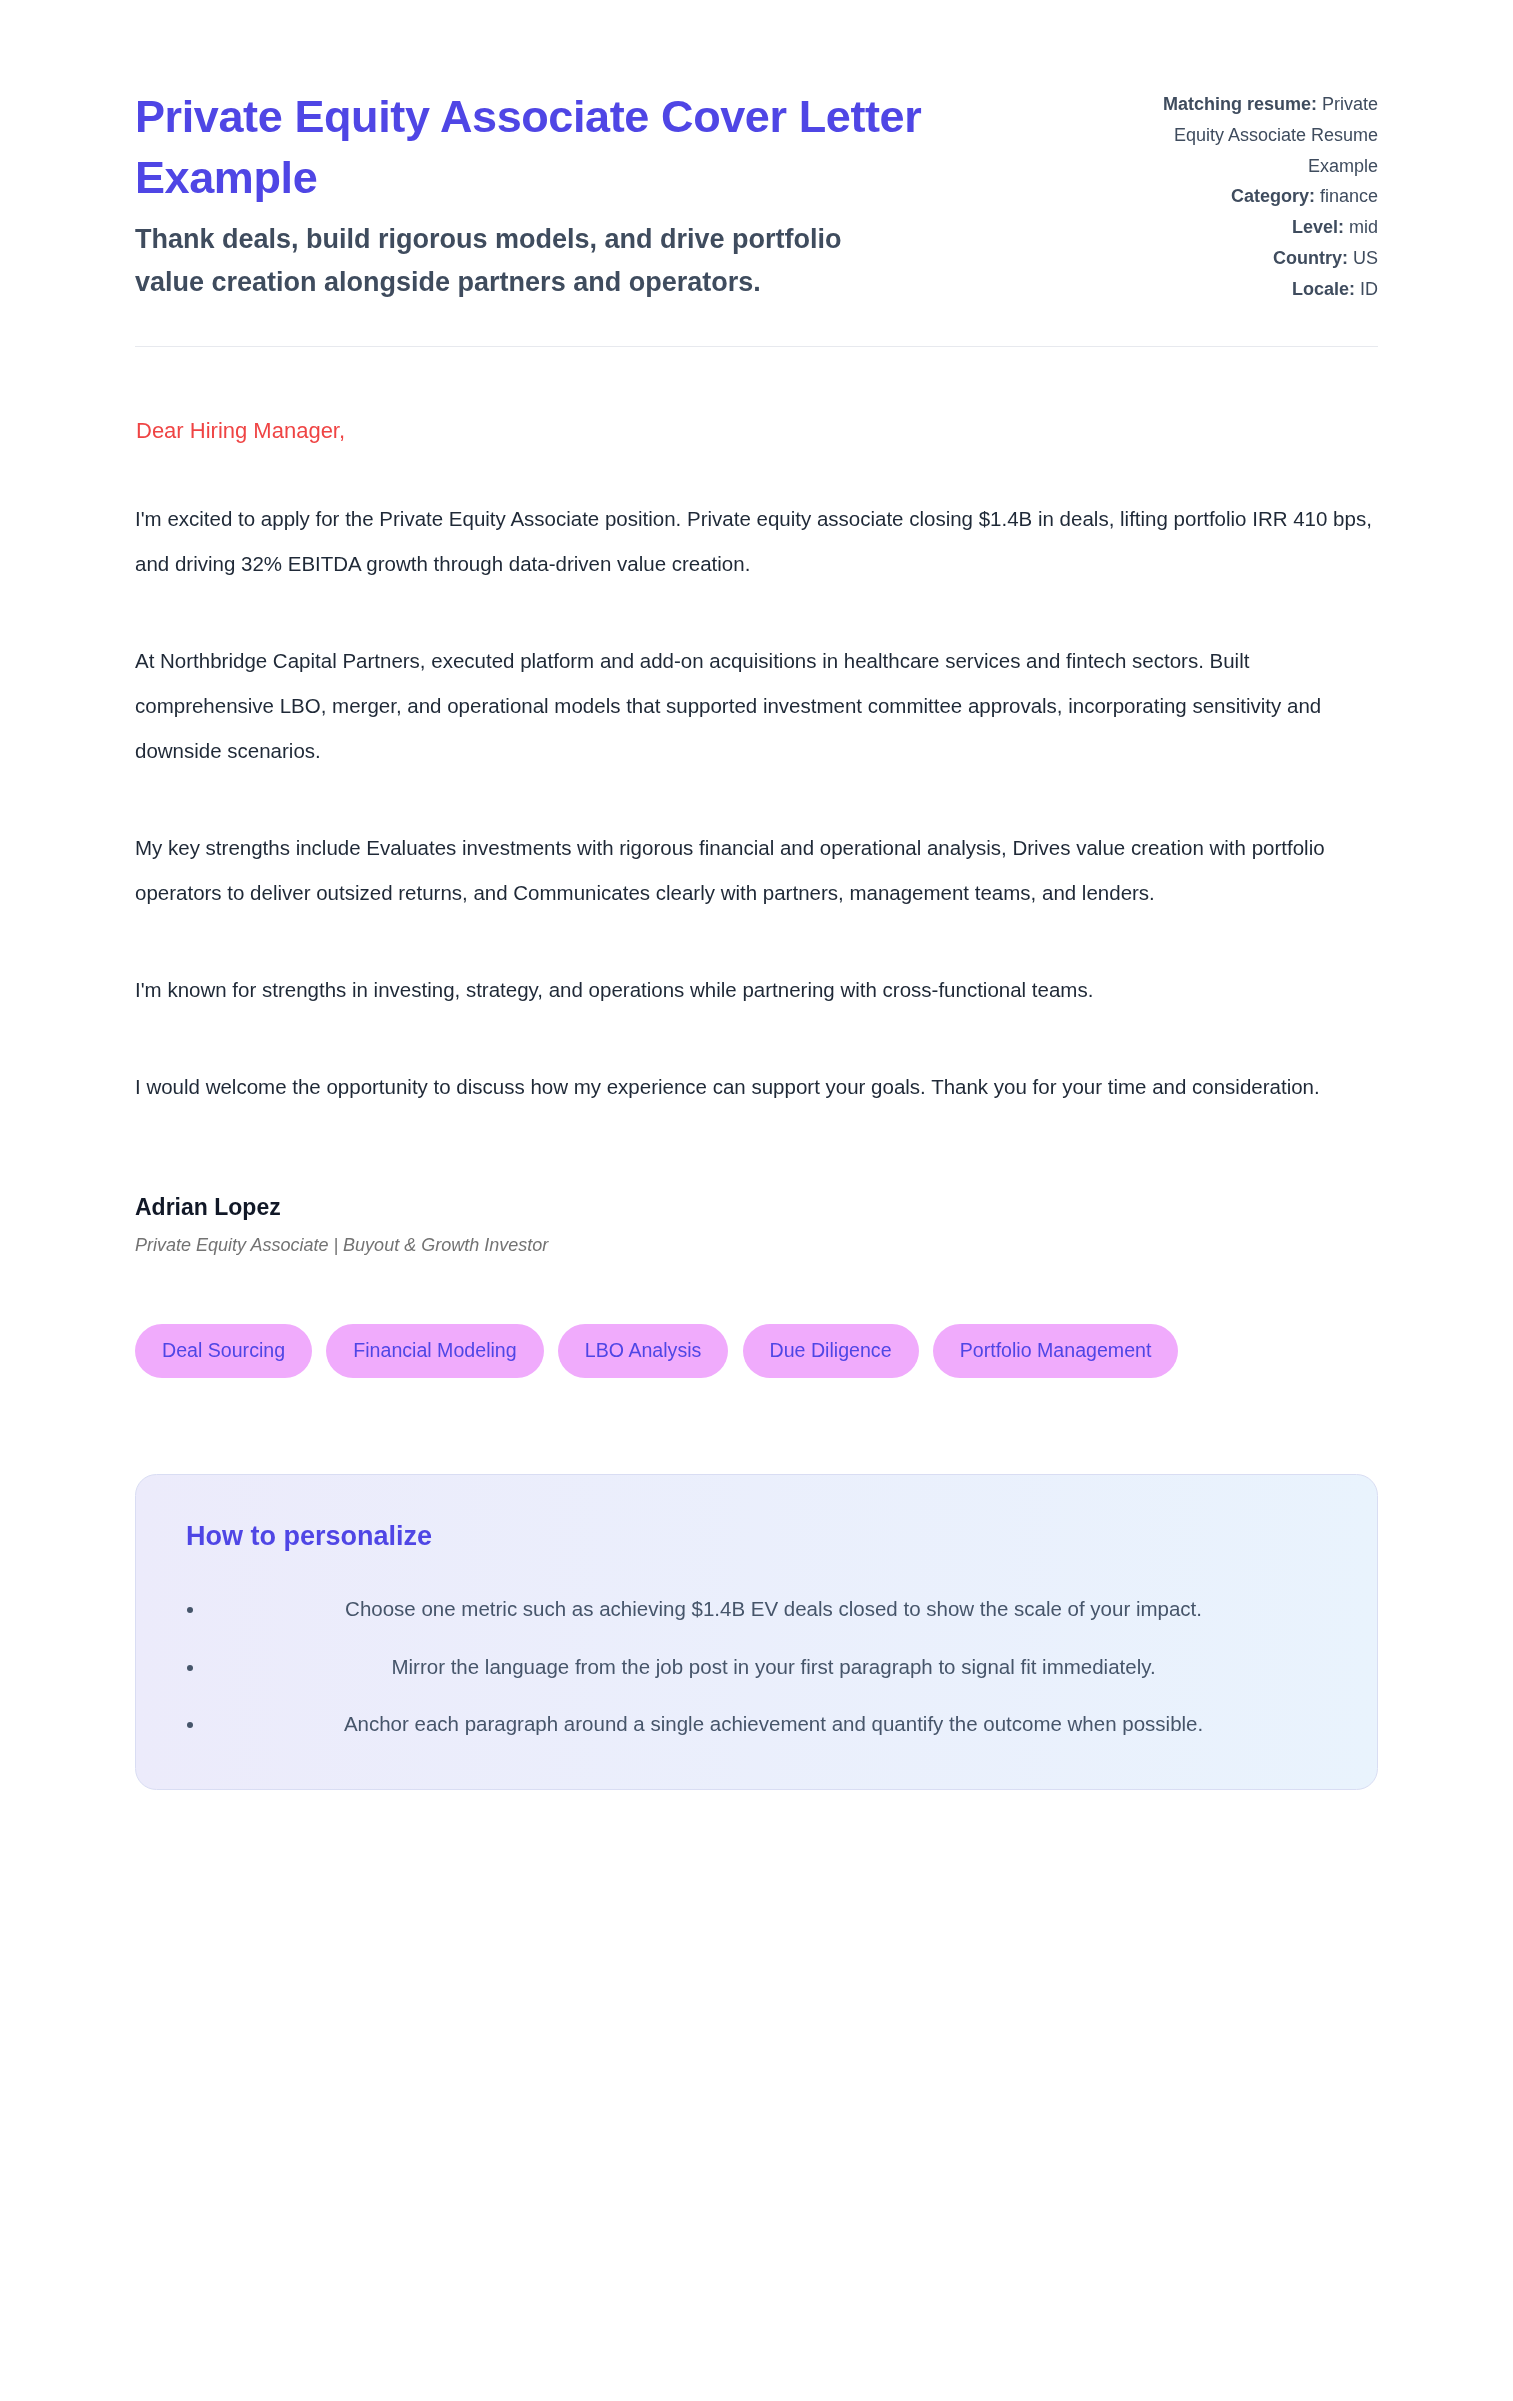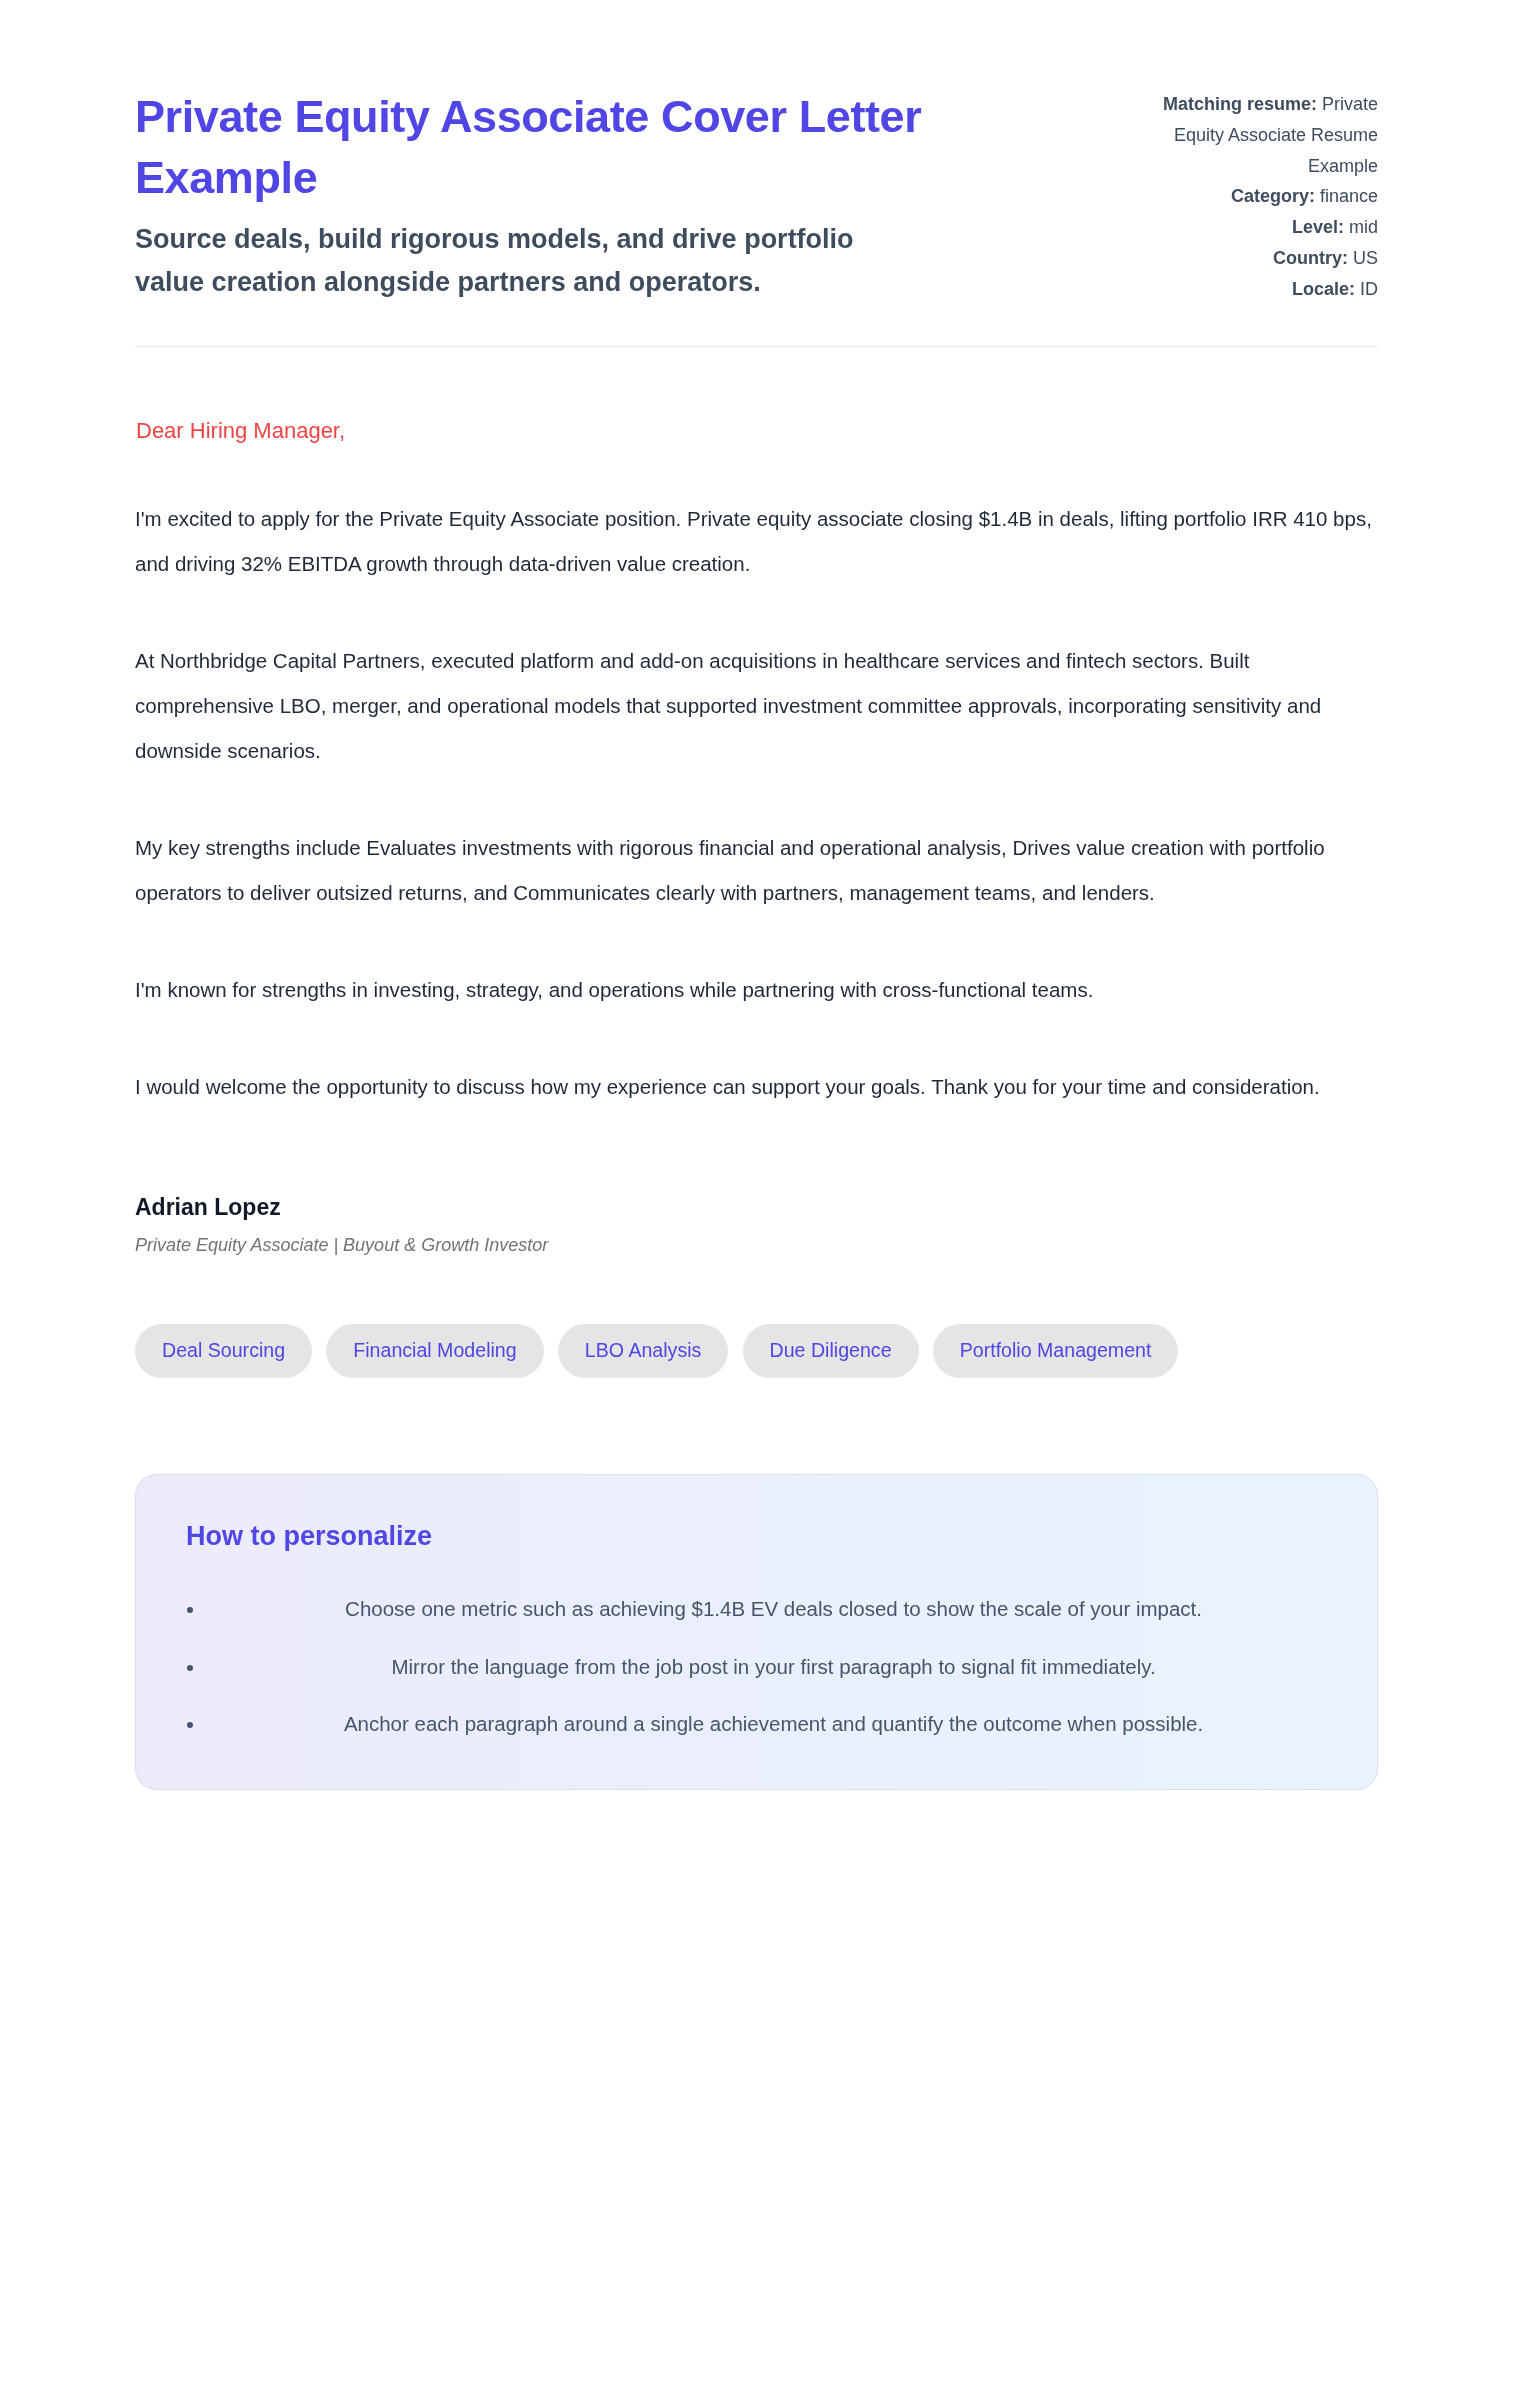--- a/index.html
+++ b/index.html
@@ -92,21 +92,21 @@
 
   
   .skills {
     margin-top: 68px;
     display: flex;
     flex-wrap: wrap;
     gap: 14.2px;
   }
   .pill {
     display: inline-block;
-    background: #e5e5e5;
+    background: #f0abfc;
     color: #4f46e5;
     font-size: 19.6px;
     line-height: 1;
     padding: 17px 27px;
     border-radius: 889px;
     white-space: nowrap;
   }
 
   
   .panel {
@@ -139,21 +139,21 @@
 </style>
 </head>
 <body>
 
 <div class="page">
   <div class="container">
 
     <div class="header">
       <div class="title-block">
         <h1 class="page-title">Private Equity Associate Cover Letter Example</h1>
-        <p class="page-subtitle">Source deals, build rigorous models, and drive portfolio value creation alongside partners and operators.</p>
+        <p class="page-subtitle">Thank deals, build rigorous models, and drive portfolio value creation alongside partners and operators.</p>
       </div>
       <div class="meta">
         <span class="label">Matching resume:</span>
         <span>Private Equity Associate Resume Example</span><br>
         <span class="label">Category:</span>
         <span>finance</span><br>
         <span class="label">Level:</span>
         <span>mid</span><br>
         <span class="label">Country:</span>
         <span>US</span><br>

